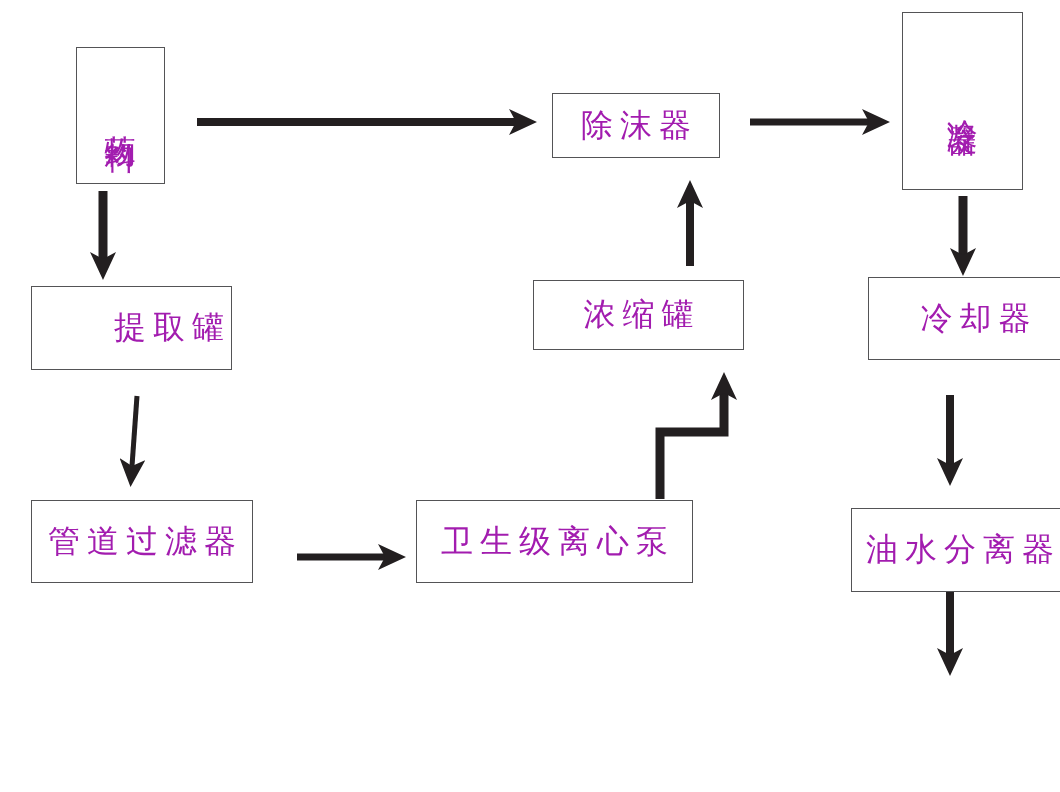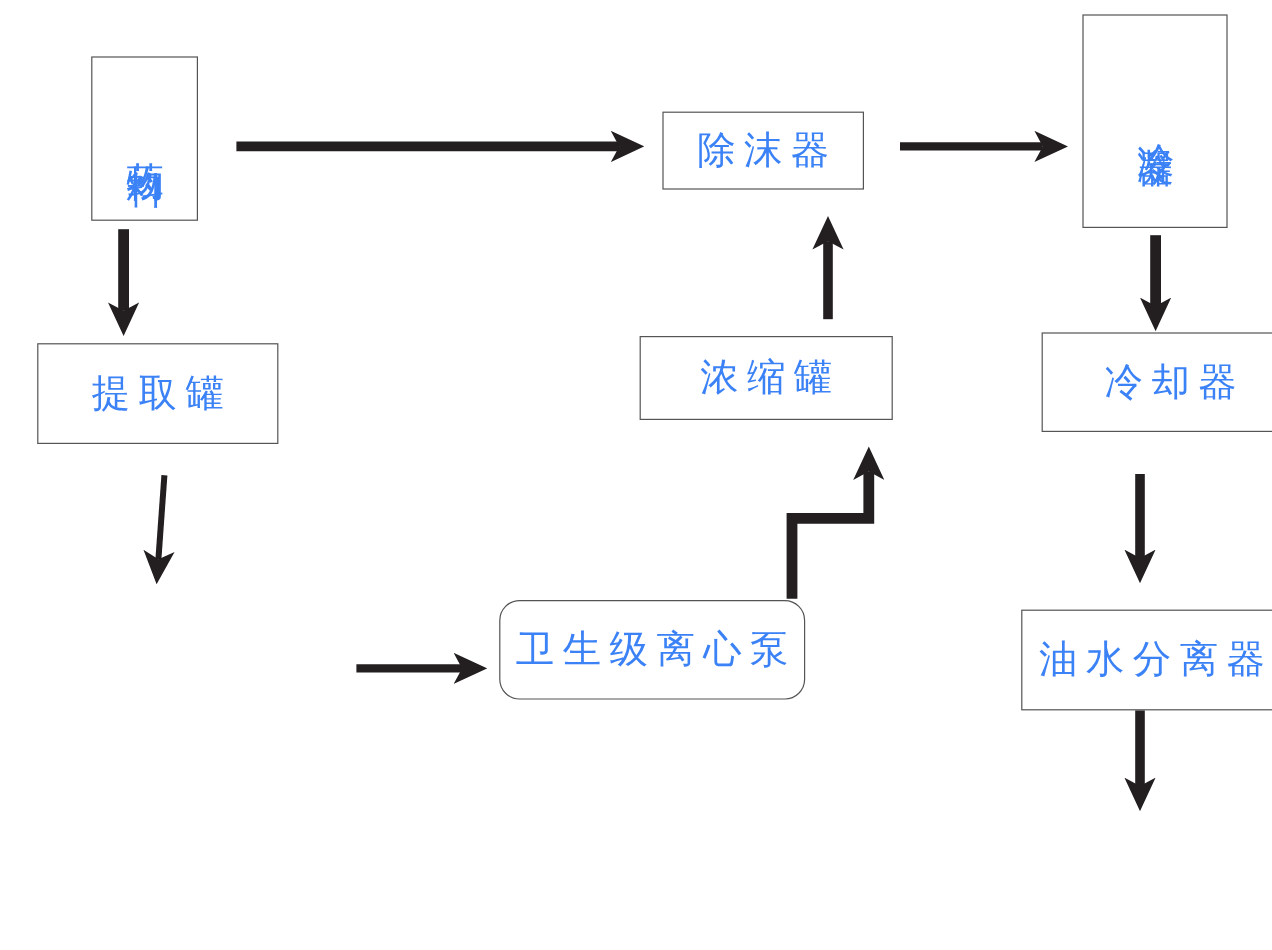--- a/index.html
+++ b/index.html
@@ -24,43 +24,43 @@
     pointer-events: none;
   }
   .node {
     position: absolute;
     box-sizing: border-box;
     border: 1.6px solid #545456;
     background: #ffffff;
     display: flex;
     align-items: center;
     justify-content: center;
-    color: #3b82f6;
+    color: #a21caf;
     font-size: 32px;
   }
   .node .lbl {
     letter-spacing: 0.22em;
     text-indent: 0.22em;
     white-space: nowrap;
   }
   .node.vertical .lbl {
     writing-mode: vertical-rl;
     letter-spacing: 0.12em;
     text-indent: 0;
     font-size: 31px;
   }
   
   .n-drug-material        { left: 76px;  top: 47px;  width: 89px;  height: 137px; }
   .n-demister             { left: 552px; top: 93px;  width: 168px; height: 65px;  }
   .n-condenser            { left: 902px; top: 12px;  width: 121px; height: 178px; }
-  .n-extraction-tank      { left: 31px;  top: 286px; width: 201px; height: 84px;  }
+  .n-extraction-tank      { left: 31px;  top: 286px; width: 201px; height: 84px; justify-content: flex-end;  }
   .n-concentration-tank   { left: 533px; top: 280px; width: 211px; height: 70px; text-align: right;  }
   .n-cooler               { left: 827px; top: 277px; width: 215px; height: 83px; margin-left: 41px;  }
   .n-pipeline-filter      { left: 31px;  top: 500px; width: 222px; height: 83px;  }
-  .n-sanitary-pump        { left: 416px; top: 500px; width: 255px; height: 83px; border-radius: 17px;  }
+  .n-sanitary-pump        { left: 416px; top: 500px; width: 277px; height: 83px;  }
   .n-oil-water-separator  { left: 851px; top: 488px; width: 218px; height: 84px; margin-top: 20px;  }
   .n-drug-liquid-tank     { left: 827px; top: 695px; width: 217px; height: 85px;  }
   .edge { stroke: #231f20; fill: none; stroke-linejoin: miter; }
 </style>
 </head>
 <body>
 
 <div class="canvas">
 
   <svg class="arrow-layer" viewBox="0 0 1060 792" xmlns="http://www.w3.org/2000/svg">
@@ -98,20 +98,23 @@
   </div>
 
   <div class="node n-concentration-tank">
     <span class="lbl">浓缩罐</span>
   </div>
 
   <div class="node n-cooler">
     <span class="lbl">冷却器</span>
   </div>
 
+  <div class="node n-pipeline-filter">
+    <span class="lbl">管道过滤器</span>
+  </div>
 
   <div class="node n-sanitary-pump">
     <span class="lbl">卫生级离心泵</span>
   </div>
 
   <div class="node n-oil-water-separator">
     <span class="lbl">油水分离器</span>
   </div>
 
 

